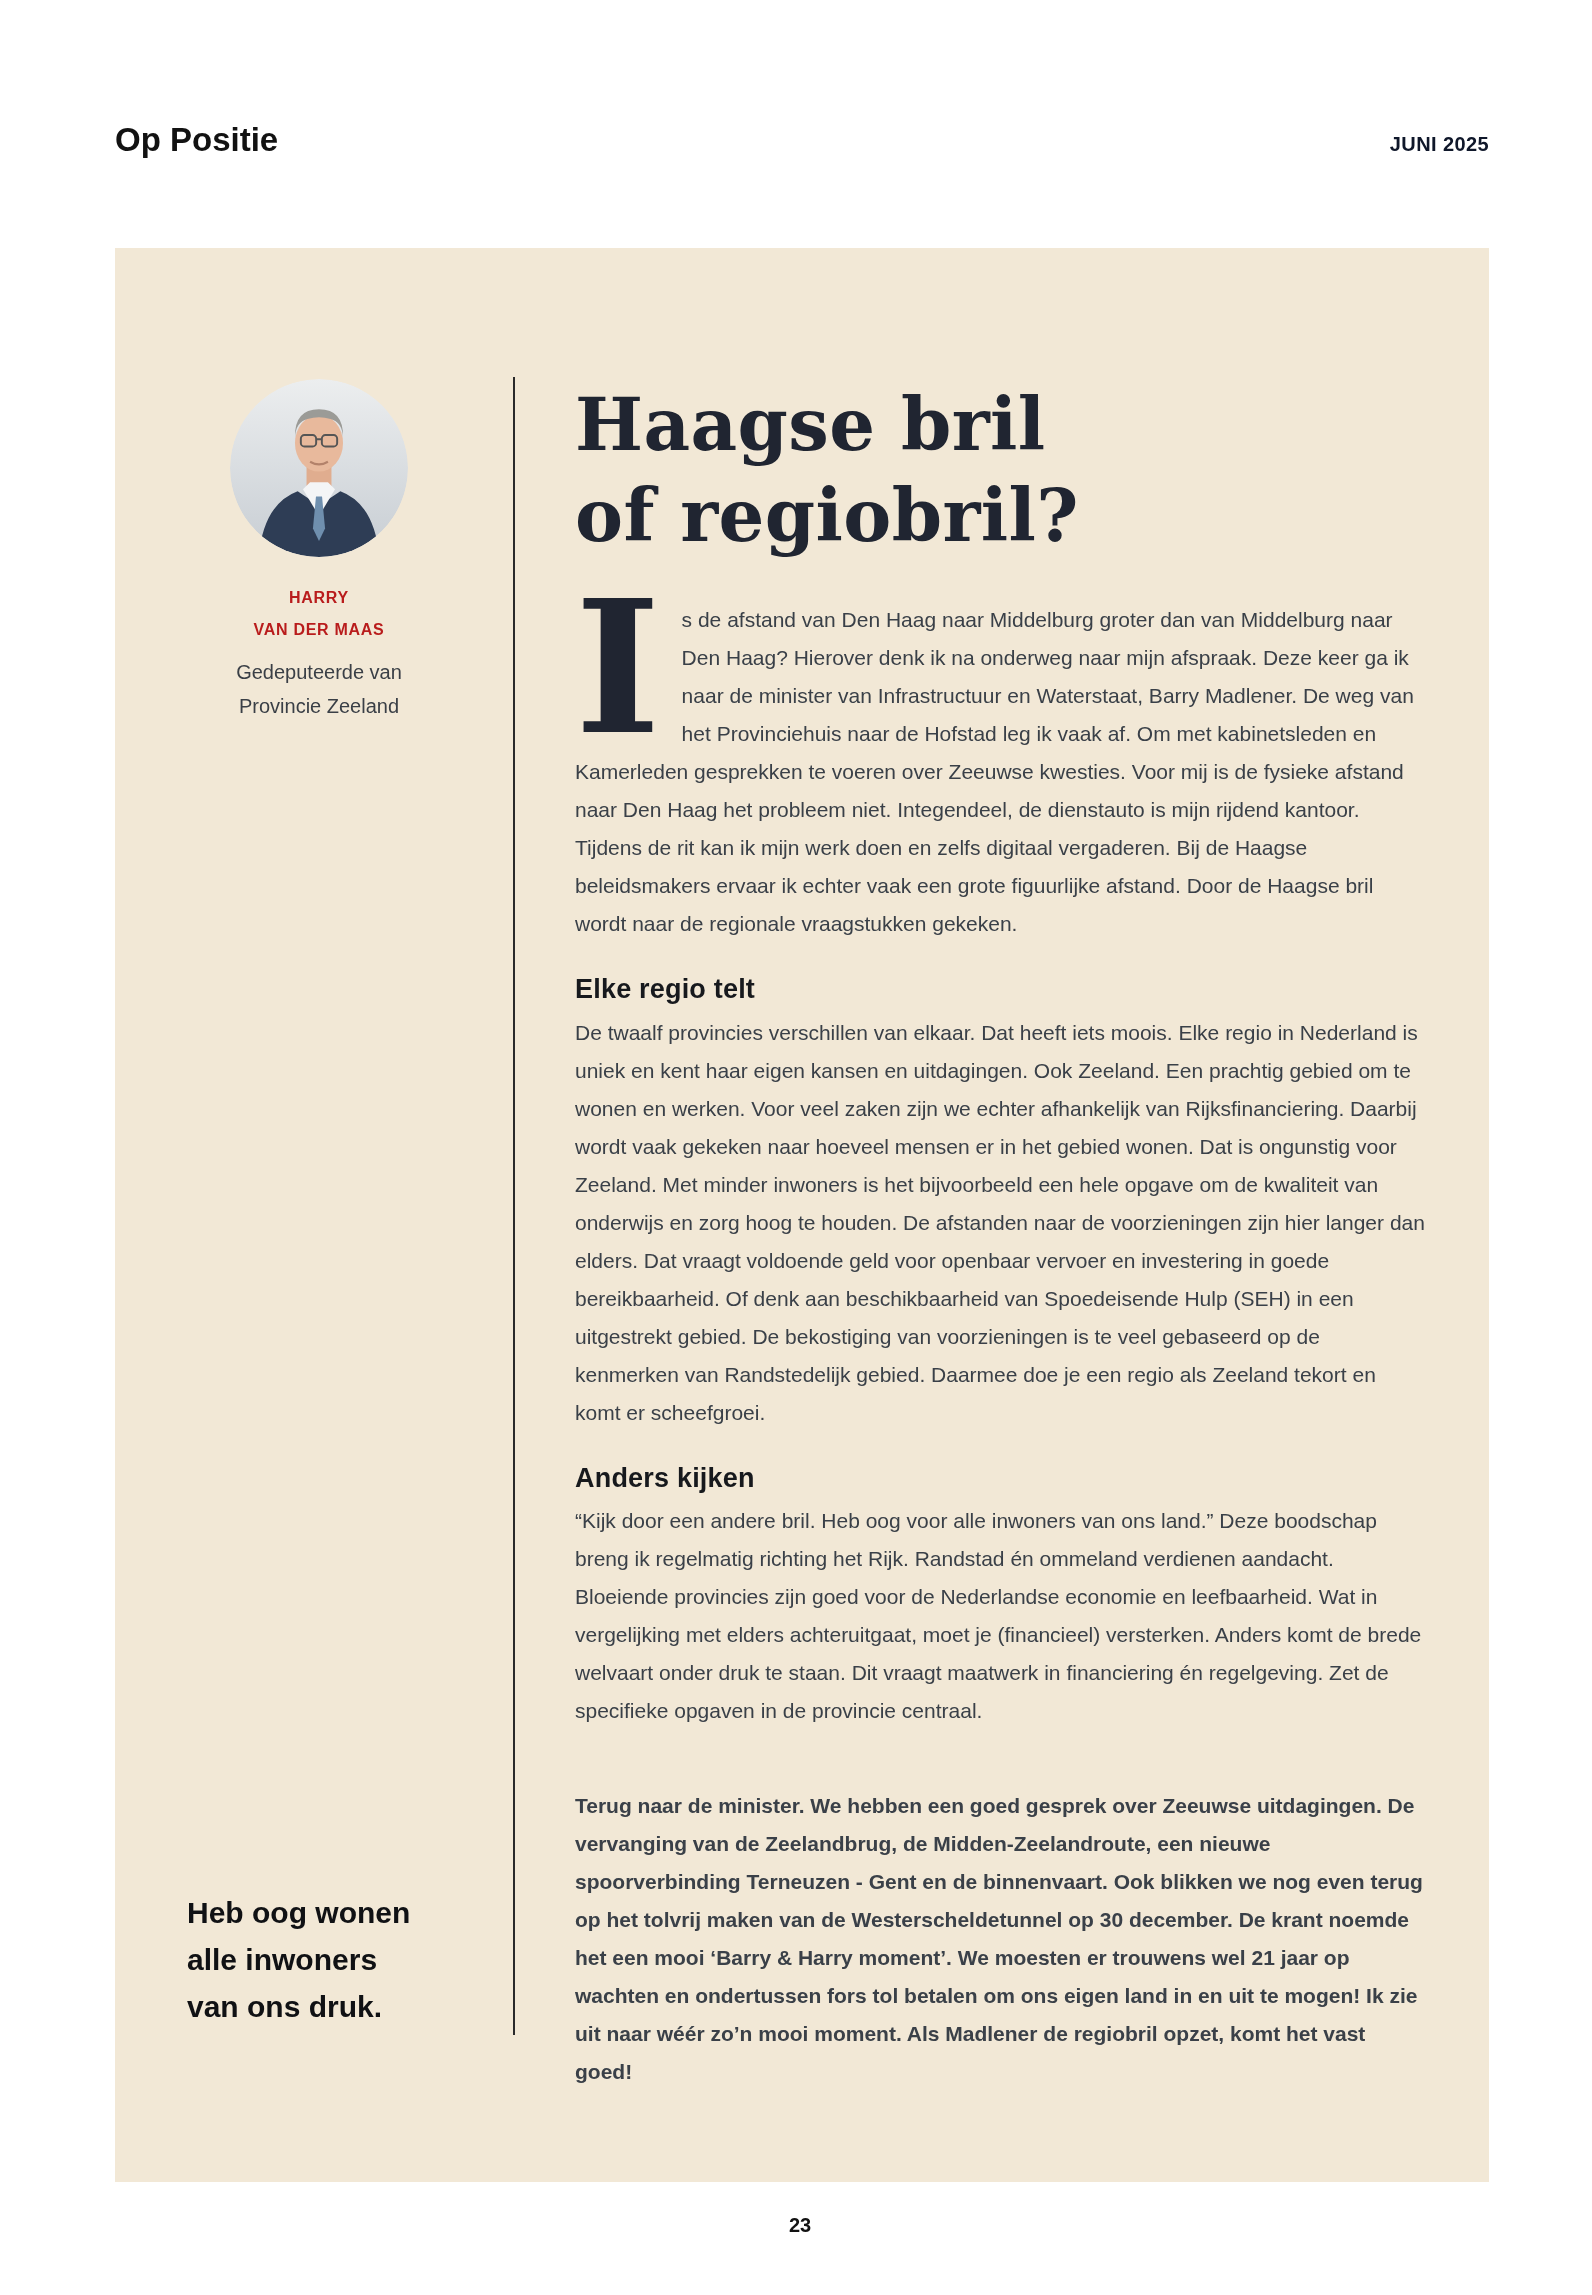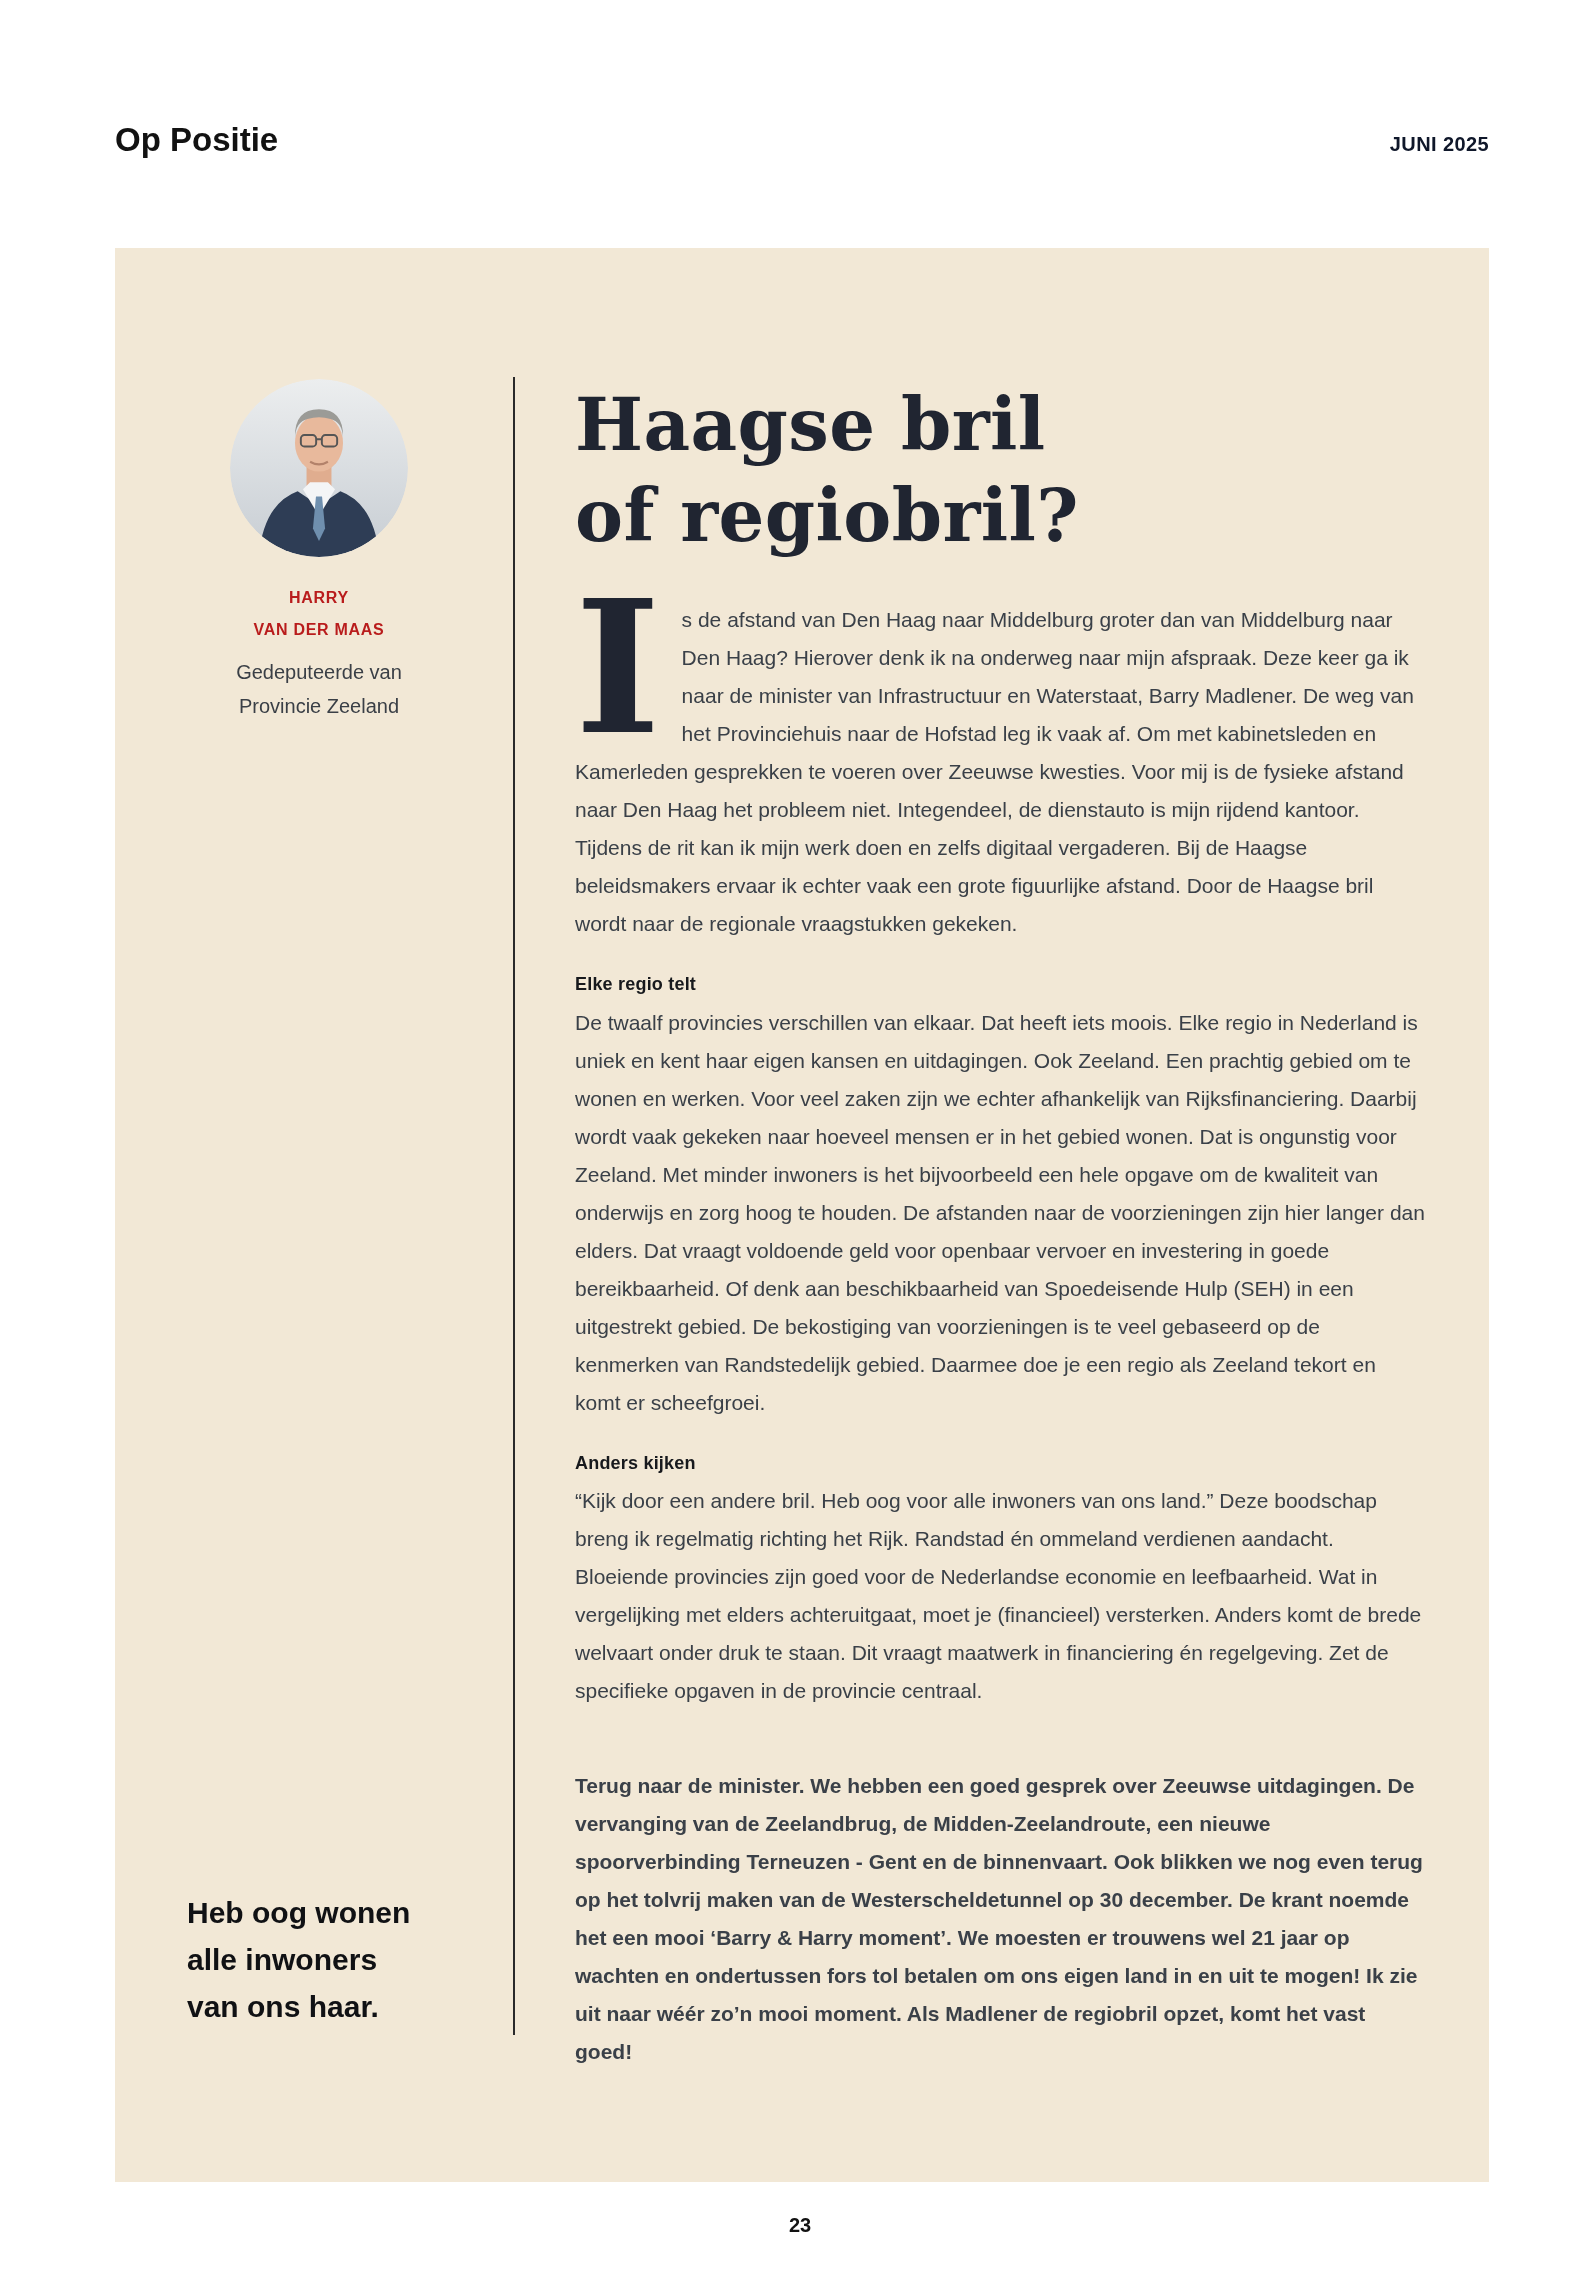--- a/index.html
+++ b/index.html
@@ -124,21 +124,21 @@
     font-family: "DejaVu Serif", "Liberation Serif", serif;
     font-weight: 700;
     font-size: 183px;
     line-height: 147px;
     margin: -7px 21px 5.2px 0;
     color: #202531;
   }
   .section-heading {
     margin-top: 31px;
     margin-bottom: 8.6px;
-    font-size: 18px;
+    font-size: 27px;
     font-weight: 700;
     color: #17191d;
     letter-spacing: 0.2px;
   }
   .section-body, .closing {
     font-size: 21px;
     line-height: 38px;
   }
   .closing { margin-top: 57px; font-weight: bold; }
 
@@ -239,21 +239,21 @@
         <div class="section-heading">Anders kijken</div>
         <div class="section-body">“Kijk door een andere bril. Heb oog voor alle inwoners van ons land.” Deze boodschap breng ik regelmatig richting het Rijk. Randstad én ommeland verdienen aandacht. Bloeiende provincies zijn goed voor de Nederlandse economie en leefbaarheid. Wat in vergelijking met elders achteruitgaat, moet je (financieel) versterken. Anders komt de brede welvaart onder druk te staan. Dit vraagt maatwerk in financiering én regelgeving. Zet de specifieke opgaven in de provincie centraal.</div>
       </div>
 
       <div class="closing">Terug naar de minister. We hebben een goed gesprek over Zeeuwse uitdagingen. De vervanging van de Zeelandbrug, de Midden-Zeelandroute, een nieuwe spoorverbinding Terneuzen - Gent en de binnenvaart. Ook blikken we nog even terug op het tolvrij maken van de Westerscheldetunnel op 30 december. De krant noemde het een mooi ‘Barry &amp; Harry moment’. We moesten er trouwens wel 21 jaar op wachten en ondertussen fors tol betalen om ons eigen land in en uit te mogen! Ik zie uit naar wéér zo’n mooi moment. Als Madlener de regiobril opzet, komt het vast goed!</div>
     </div>
 
     <div class="pull-quote">
       <div>Heb oog wonen</div>
       <div>alle inwoners</div>
-      <div>van ons haar.</div>
+      <div>van ons druk.</div>
     </div>
 
   </div>
 
   <div class="page-number">23</div>
 
 </div>
 
 
 </body></html>

